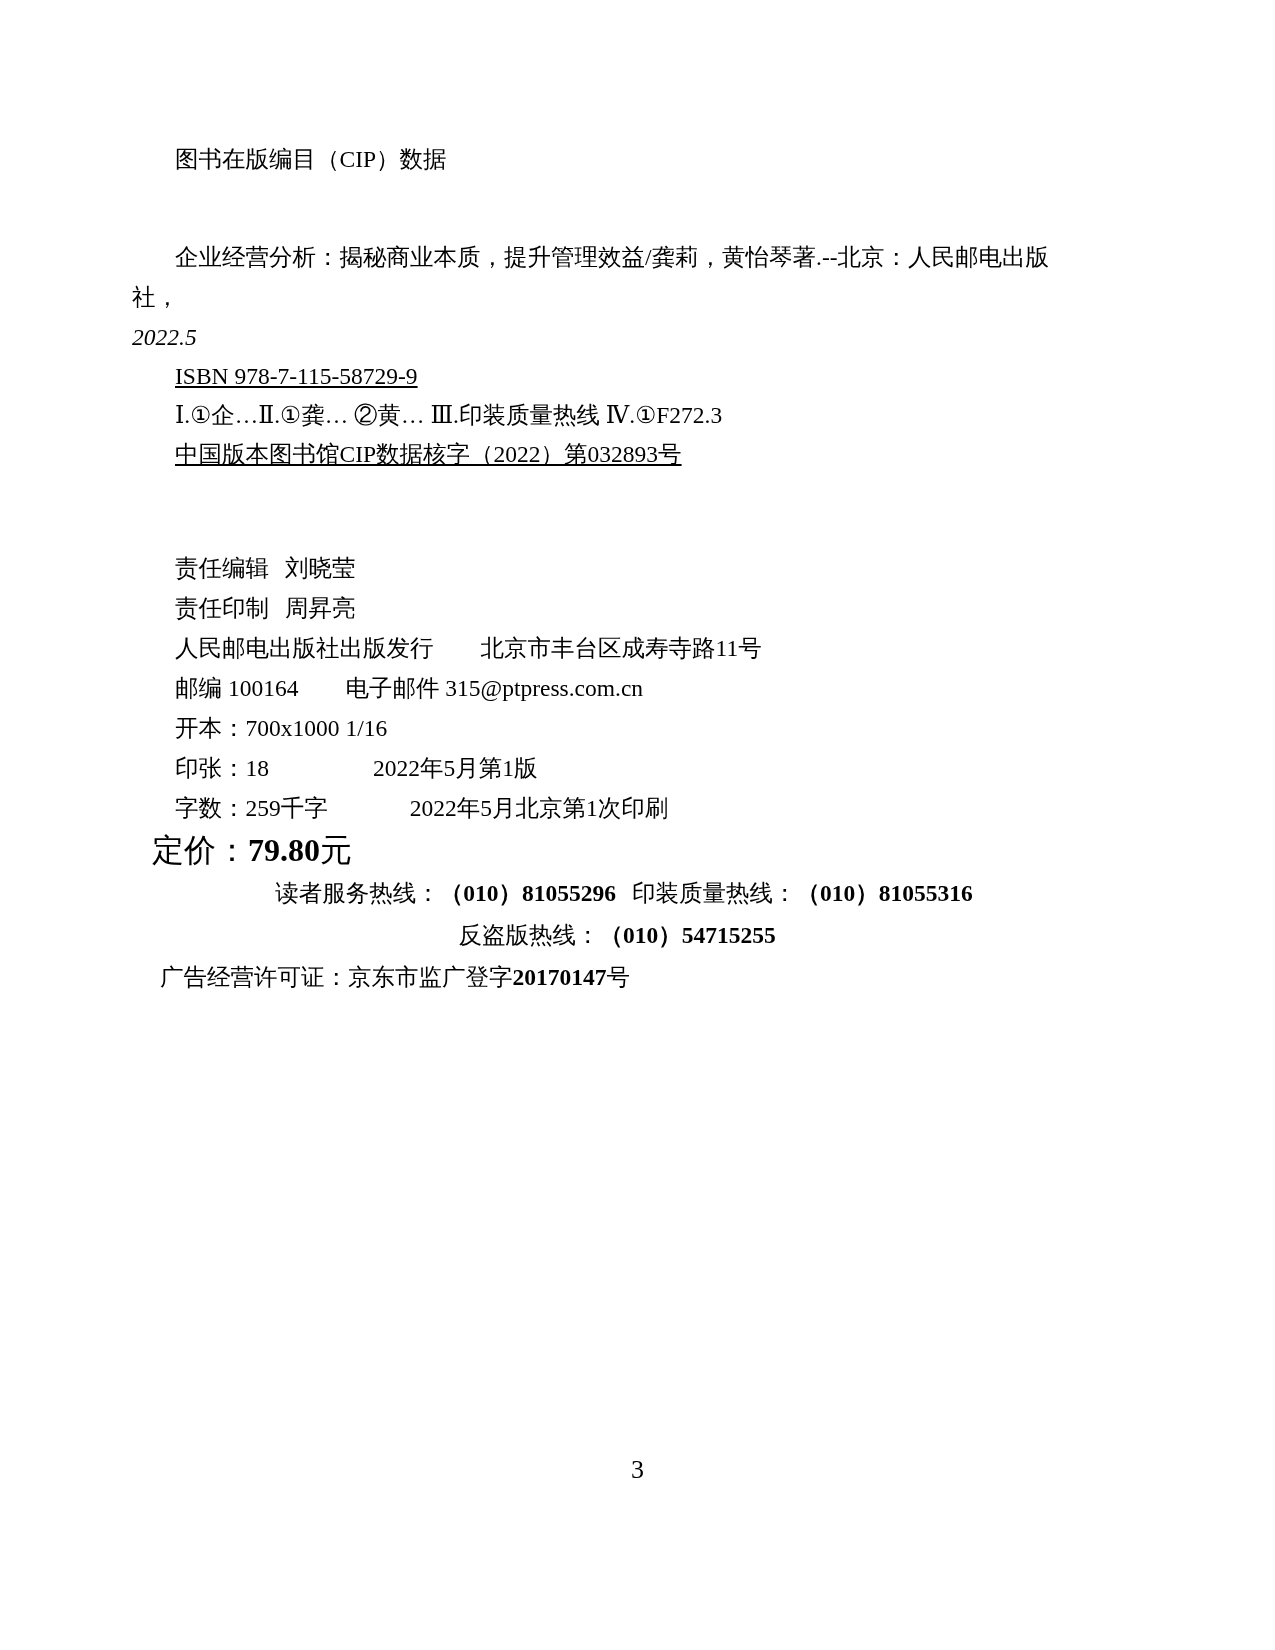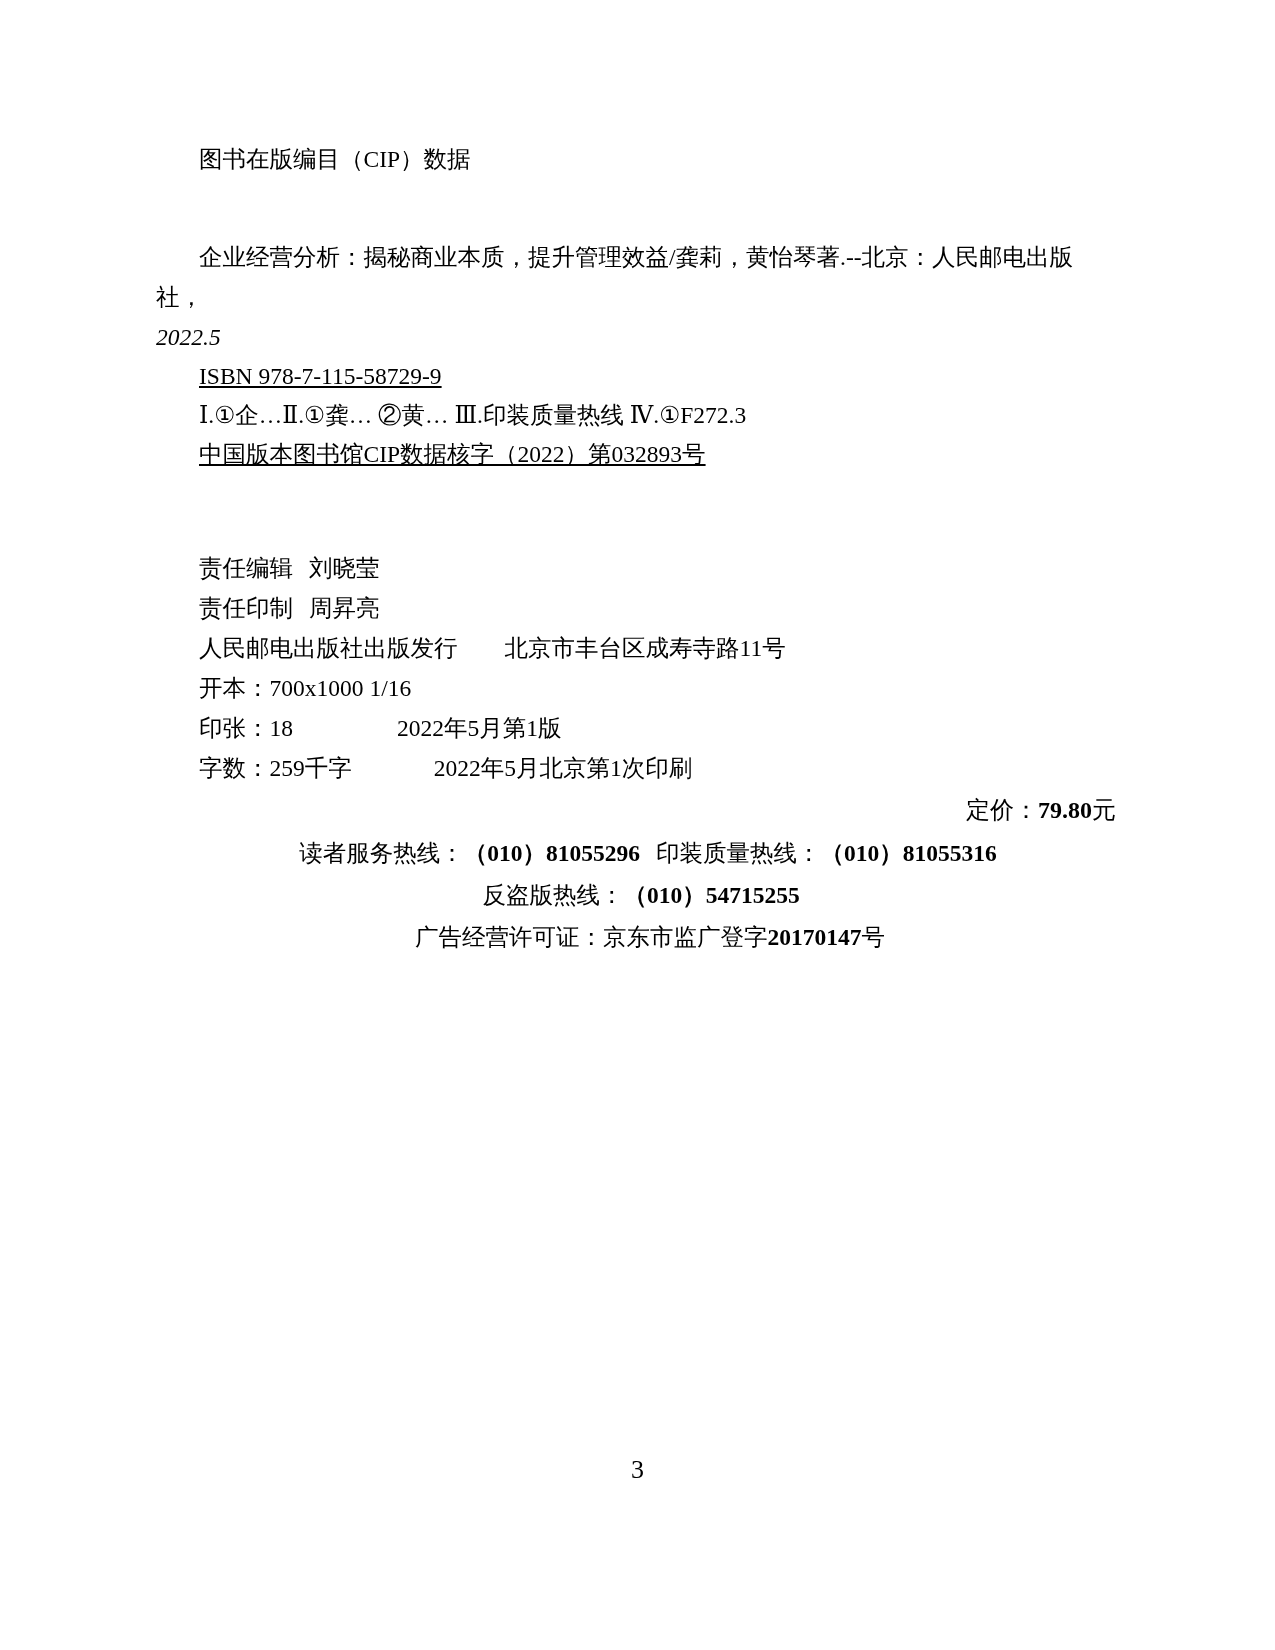--- a/index.html
+++ b/index.html
@@ -16,21 +16,21 @@
     overflow: hidden;
   }
   .page {
     position: relative;
     width: 1275px;
     height: 1650px;
     box-sizing: border-box;
   }
   .content {
     position: absolute;
-    left: 156px;
+    left: 132px;
     top: 140px;
     width: 960px;
   }
   .line {
     font-size: 23.5px;
     line-height: 39px;
     white-space: pre-wrap;
   }
   .indent {
     padding-left: 43px;
@@ -61,39 +61,38 @@
   }
 
   .staff .row {
     font-size: 23.5px;
     line-height: 40px;
     padding-left: 43px;
   }
   b, .b { font-weight: bold; }
 
   .price {
-    text-align: right;
-    font-size: 24px;
+    text-align: left;
+    font-size: 32px;
     line-height: 44px;
     padding-left: 20px;
   }
   .hotline {
     text-align: center;
     font-size: 23.5px;
     line-height: 42px;
     padding-left: 24px;
   }
   .antipiracy {
     text-align: center;
     font-size: 23.5px;
     line-height: 42px;
     padding-left: 10px;
   }
   .adlicense {
-    text-align: center;
     font-size: 23.5px;
     line-height: 42px;
     padding-left: 28px;
   }
 
   .page-number {
     position: absolute;
     left: 0;
     right: 0;
     top: 1455px;
@@ -130,20 +129,21 @@
     <div class="gap-xl"></div>
 
     <div class="staff">
       <div class="row">
         <span>责任编辑</span><span class="sp-sm"></span><span>刘晓莹</span>
       </div>
       <div class="row">
         <span>责任印制</span><span class="sp-sm"></span><span>周昇亮</span>
       </div>
       <div class="row">人民邮电出版社出版发行　　北京市丰台区成寿寺路11号</div>
+      <div class="row">邮编 100164　　电子邮件 315@ptpress.com.cn</div>
       <div class="row">开本：700x1000 1/16</div>
       <div class="row">
         <span>印张：18</span><span class="sp-wide"></span><span class="sp-wide"></span><span>2022年5月第1版</span>
       </div>
       <div class="row">
         <span>字数：259千字</span><span class="sp-wide"></span><span class="sp-mid"></span><span>2022年5月北京第1次印刷</span>
       </div>
     </div>
 
     <div class="price">

